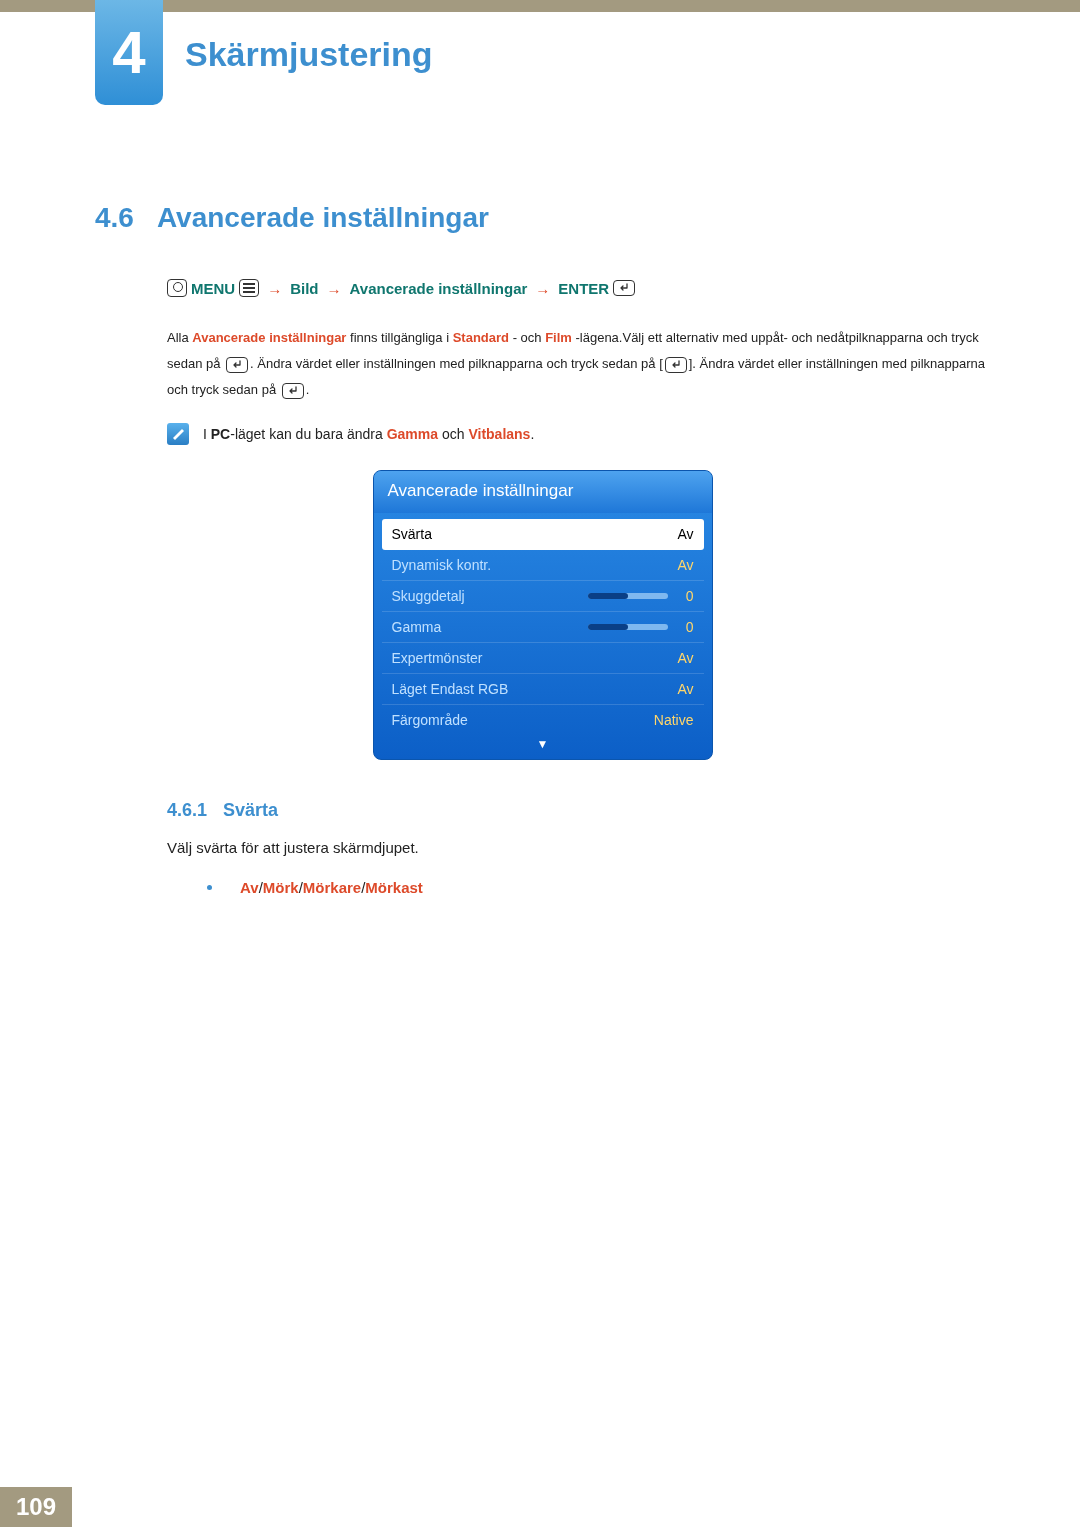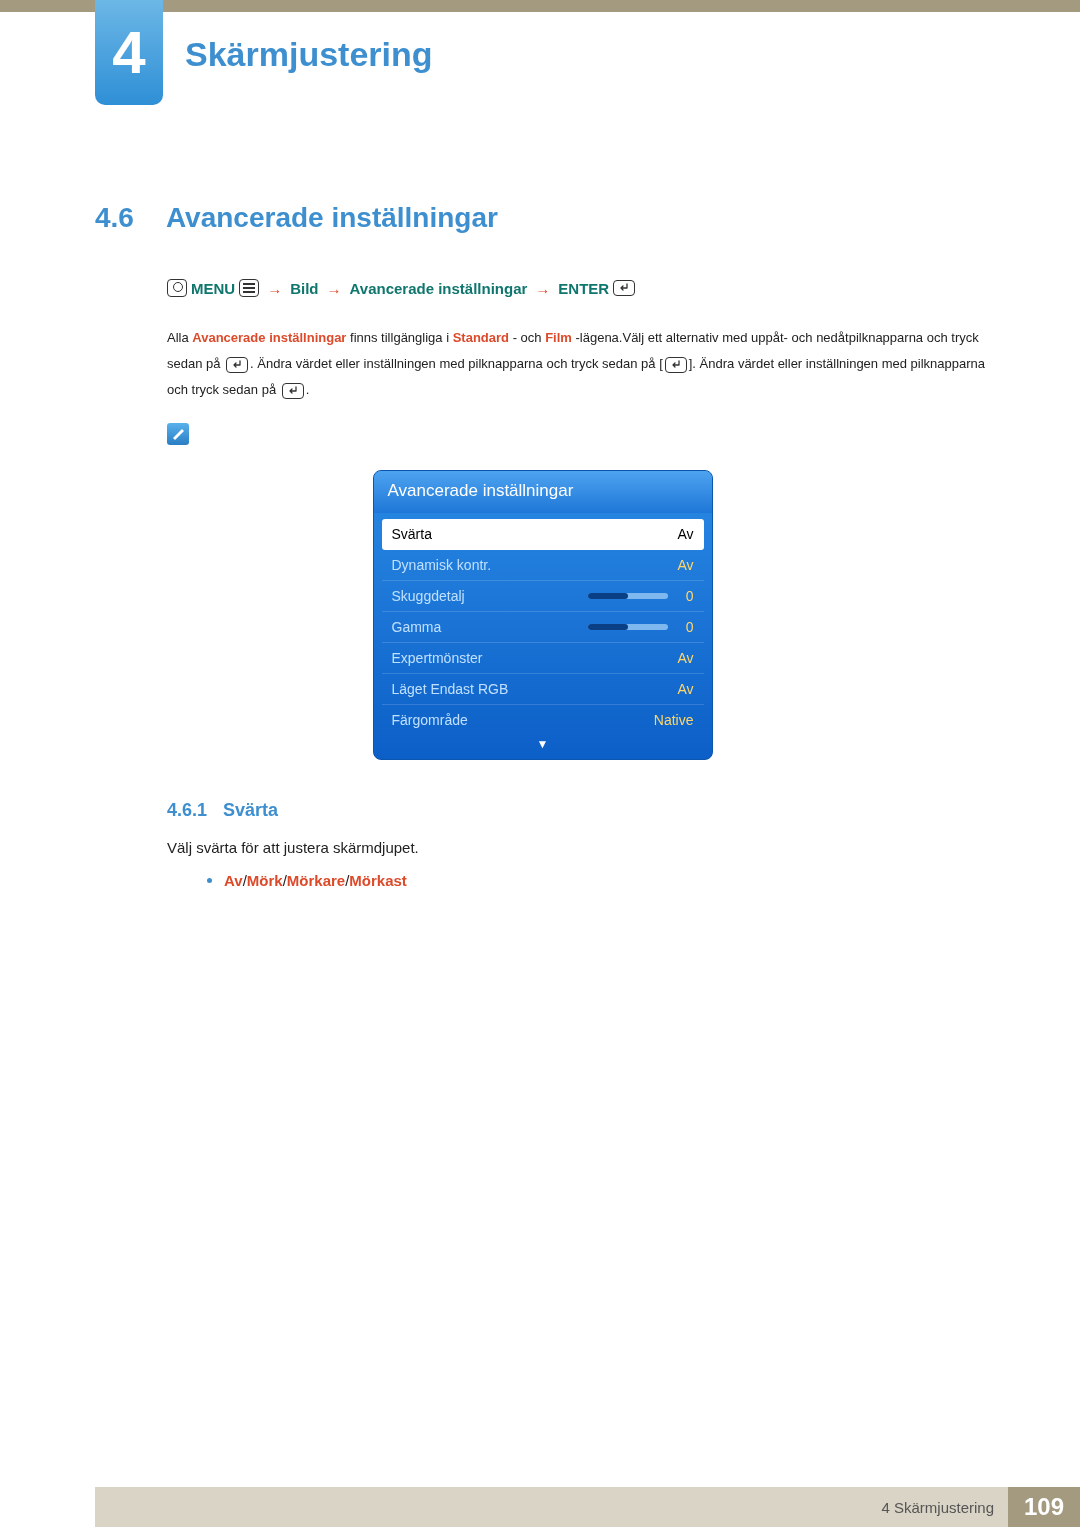--- a/index.html
+++ b/index.html
@@ -39,21 +39,21 @@
     position: absolute;
     top: 35px;
     left: 185px;
     font-size: 34px;
     font-weight: bold;
     color: #3d8fcf;
   }
   .content {
     padding: 190px 90px 0 95px;
   }
-  .h-sec-row { display: flex; align-items: baseline; gap: 32px; margin-bottom: 45px; }
+  .h-sec-row { display: flex; align-items: baseline; gap: 23px; margin-bottom: 45px; }
   .sec-num { font-size: 28px; font-weight: bold; color: #3d8fcf; }
   .sec-title { font-size: 28px; font-weight: bold; color: #3d8fcf; }
   .nav-path {
     margin-left: 72px;
     font-size: 15px;
     margin-bottom: 28px;
     display: flex;
     align-items: center;
     flex-wrap: wrap;
     gap: 4px;
@@ -164,22 +164,22 @@
     position:absolute;left:0;top:0;height:100%;background:#0a3f86;border-radius:3px;
   }
   .slider-num{color:#ffd66b;width:18px;text-align:right;font-size:14px;}
   .menu-arrow-down{
     text-align:center;color:#fff;font-size:12px;padding:2px 0 4px 0;
   }
 
   .subsec-row{display:flex;align-items:baseline;gap:16px;margin-left:72px;margin-top:30px;margin-bottom:18px;}
   .subsec-num{font-size:18px;font-weight:bold;color:#3d8fcf;}
   .subsec-title{font-size:18px;font-weight:bold;color:#3d8fcf;}
-  .sub-body{margin-left:72px;font-size:15px;color:#222;margin-bottom:16px;}
-  .bullet-row{margin-left:112px;font-size:15px;display:flex;gap:12px;align-items:center;}
+  .sub-body{margin-left:72px;font-size:15px;color:#222;margin-bottom:23px;}
+  .bullet-row{margin-left:112px;font-size:15px;display:flex;gap:28px;align-items:center;}
   .bullet-dot{width:5px;height:5px;border-radius:50%;background:#3d8fcf;flex-shrink:0;}
   .bullet-text .red{color:#dd4a2a;font-weight:bold;}
   .bullet-text{color:#222;}
 
   .footer{
     position:absolute;bottom:0;left:0;right:0;height:40px;
     display:flex;align-items:stretch;
   }
   .footer-bar{
     flex:1;background:#d9d4c5;display:flex;align-items:center;justify-content:flex-end;padding-right:14px;
@@ -244,20 +244,23 @@
           </svg>
         </span><span>.</span>
     </p>
 
     <div class="note-row">
       <div class="note-icon">
         <svg viewBox="0 0 14 14">
             <path d="M2 11 L11 2 L13 4 L4 13 Z" fill="#fff"></path>
           </svg>
       </div>
+      <div class="note-text">
+        <span>I </span><span class="bold">PC</span><span>-läget kan du bara ändra </span><span class="red">Gamma</span><span> och </span><span class="red">Vitbalans</span><span>.</span>
+      </div>
     </div>
 
     <div class="menu-panel">
       <div class="menu-title">Avancerade inställningar</div>
       <div class="menu-list" id="menu-list">
           <div class="menu-item selected">
             <span>Svärta</span>
             <span class="val">Av</span>
           </div>
           <div class="menu-item">
@@ -308,16 +311,15 @@
     <div class="bullet-row">
       <span class="bullet-dot"></span>
       <span class="bullet-text">
         <span class="red">Av</span><span>/</span><span class="red">Mörk</span><span>/</span><span class="red">Mörkare</span><span>/</span><span class="red">Mörkast</span>
       </span>
     </div>
 
   </div>
 
   <div class="footer">
-    <div class="footer-bar">4 Skärmjustering</div>
     <div class="footer-page">109</div>
   </div>
 </div>
 
 </body></html>

